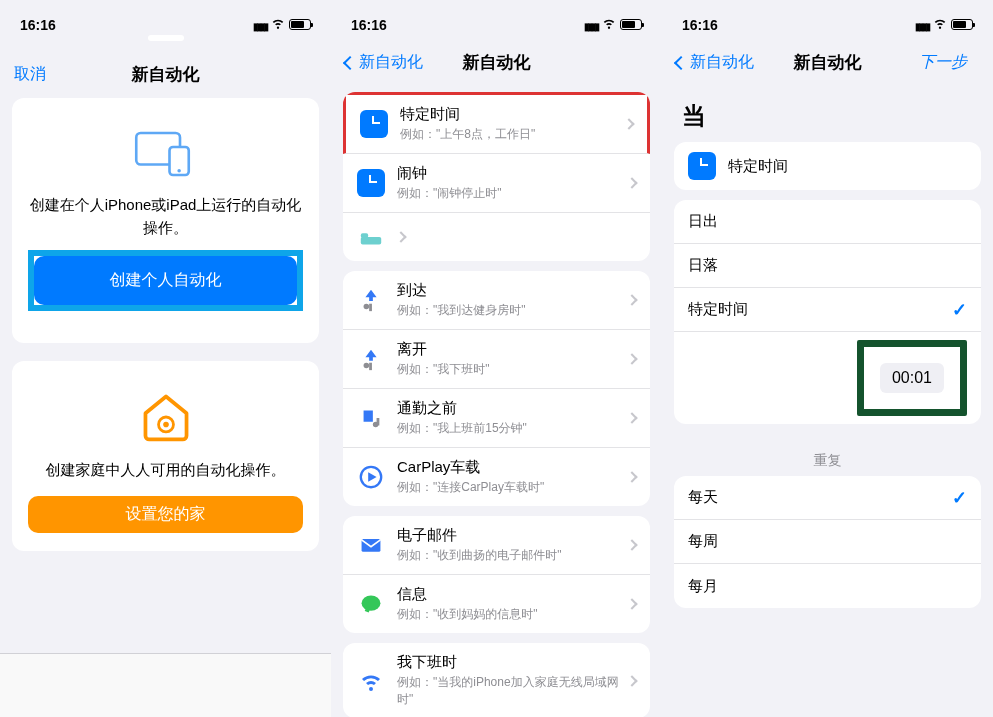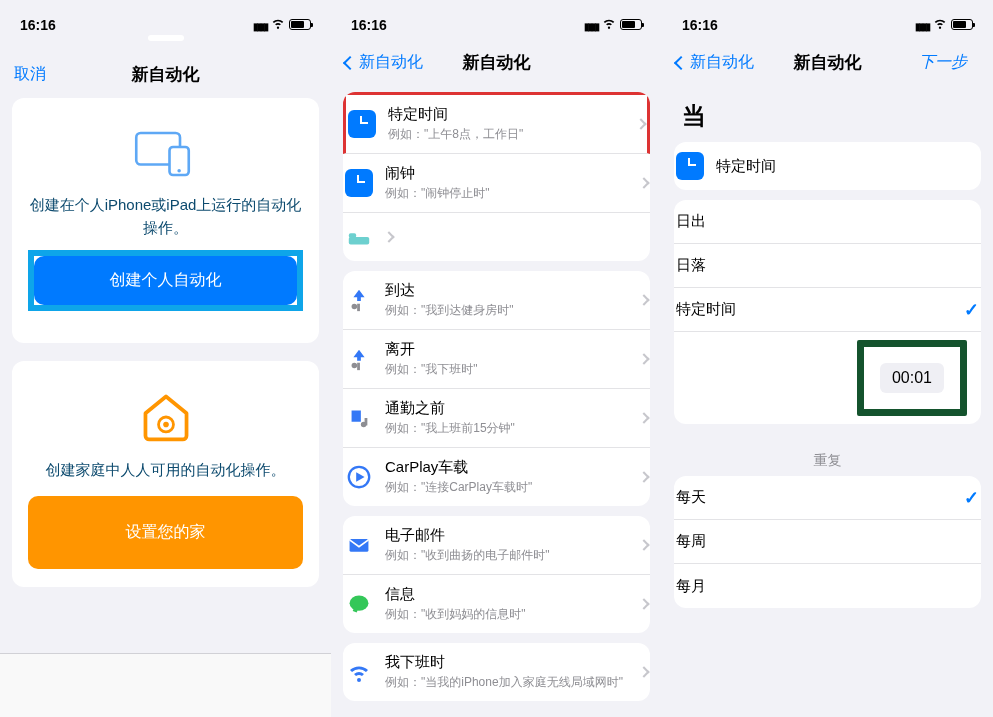--- a/index.html
+++ b/index.html
@@ -13,29 +13,29 @@
 .sb-batt::after { content: ""; position: absolute; right: -3px; top: 3px; width: 2px; height: 4px; background: #000; border-radius: 0 1px 1px 0; }
 .sb-batt i { display: block; width: 65%; height: 7px; margin: 1px; background: #000; border-radius: 1px; }
 .navbar { display: flex; align-items: center; justify-content: center; padding: 10px 12px 12px; background: #f2f2f7; position: relative; }
 .navbar .title { font-size: 17px; font-weight: 600; color: #000; }
 .navbar .left { position: absolute; left: 14px; color: #007aff; font-size: 16px; display: flex; align-items: center; gap: 2px; }
 .navbar .right { position: absolute; right: 26px; color: #007aff; font-size: 16px; font-style: italic; }
 .chev-left { display: inline-block; width: 10px; height: 10px; border-left: 2.5px solid #007aff; border-bottom: 2.5px solid #007aff; transform: rotate(45deg); margin-right: 2px; }
 .content { padding: 0 12px; }
 .card { background: #fff; border-radius: 12px; padding: 18px 16px; margin-bottom: 18px; text-align: center; }
 .card .icon-lg { margin: 10px auto 14px; width: 70px; height: 54px; }
-.card .desc { font-size: 15px; color: #0c4a6e; line-height: 1.5; margin-bottom: 14px; text-align: center; }
+.card .desc { font-size: 15px; color: #000000; line-height: 1.5; margin-bottom: 14px; text-align: center; }
 .btn-blue { background: #007aff; color: #fff; border: none; border-radius: 10px; padding: 14px; font-size: 16px; width: 100%; cursor: pointer; }
-.btn-orange { background: #ff9500; color: #fff; border: none; border-radius: 10px; padding: 26px; font-size: 16px; width: 100%; cursor: pointer; }
+.btn-orange { background: #ff9500; color: #fff; border: none; border-radius: 10px; padding: 8px; font-size: 16px; width: 100%; cursor: pointer; }
 .redbox { border: 6px solid #0ea5e9; margin: -3px 0 14px; }
 .redbox-row { border: 3px solid #dd3333; }
 .section-hdr { font-size: 24px; font-weight: 600; padding: 14px 20px 10px; color: #000; }
 .section-label { font-size: 14px; color: #8e8e93; padding: 18px 20px 6px; text-align: center; }
 .list { background: #fff; border-radius: 12px; margin: 10px 12px; overflow: hidden; }
-.row { display: flex; align-items: center; padding: 10px 2px; border-bottom: 0.5px solid #e3e3e6; position: relative; cursor: pointer; min-height: 44px; }
+.row { display: flex; align-items: center; padding: 10px 14px; border-bottom: 0.5px solid #e3e3e6; position: relative; cursor: pointer; min-height: 44px; }
 .row:last-child { border-bottom: none; }
 .row .icon { width: 28px; height: 28px; margin-right: 12px; flex-shrink: 0; display: flex; align-items: center; justify-content: center; border-radius: 6px; }
 .row .txt { flex: 1; min-width: 0; }
 .row .lbl { font-size: 15px; color: #000; }
 .row .sub { font-size: 12px; color: #8e8e93; margin-top: 2px; }
 .row .chev { width: 8px; height: 8px; border-right: 2px solid #c7c7cc; border-top: 2px solid #c7c7cc; transform: rotate(45deg); flex-shrink: 0; }
 .row .check { color: #007aff; font-size: 18px; font-weight: bold; }
 .timebox { background: #efeff4; border-radius: 6px; padding: 6px 12px; font-size: 16px; color: #000; display: inline-block; }
 .row.time-row { justify-content: flex-end; padding: 8px 14px; }
 .redbox-time { border: 7px solid #14532d; padding: 16px; border-radius: 2px; }

